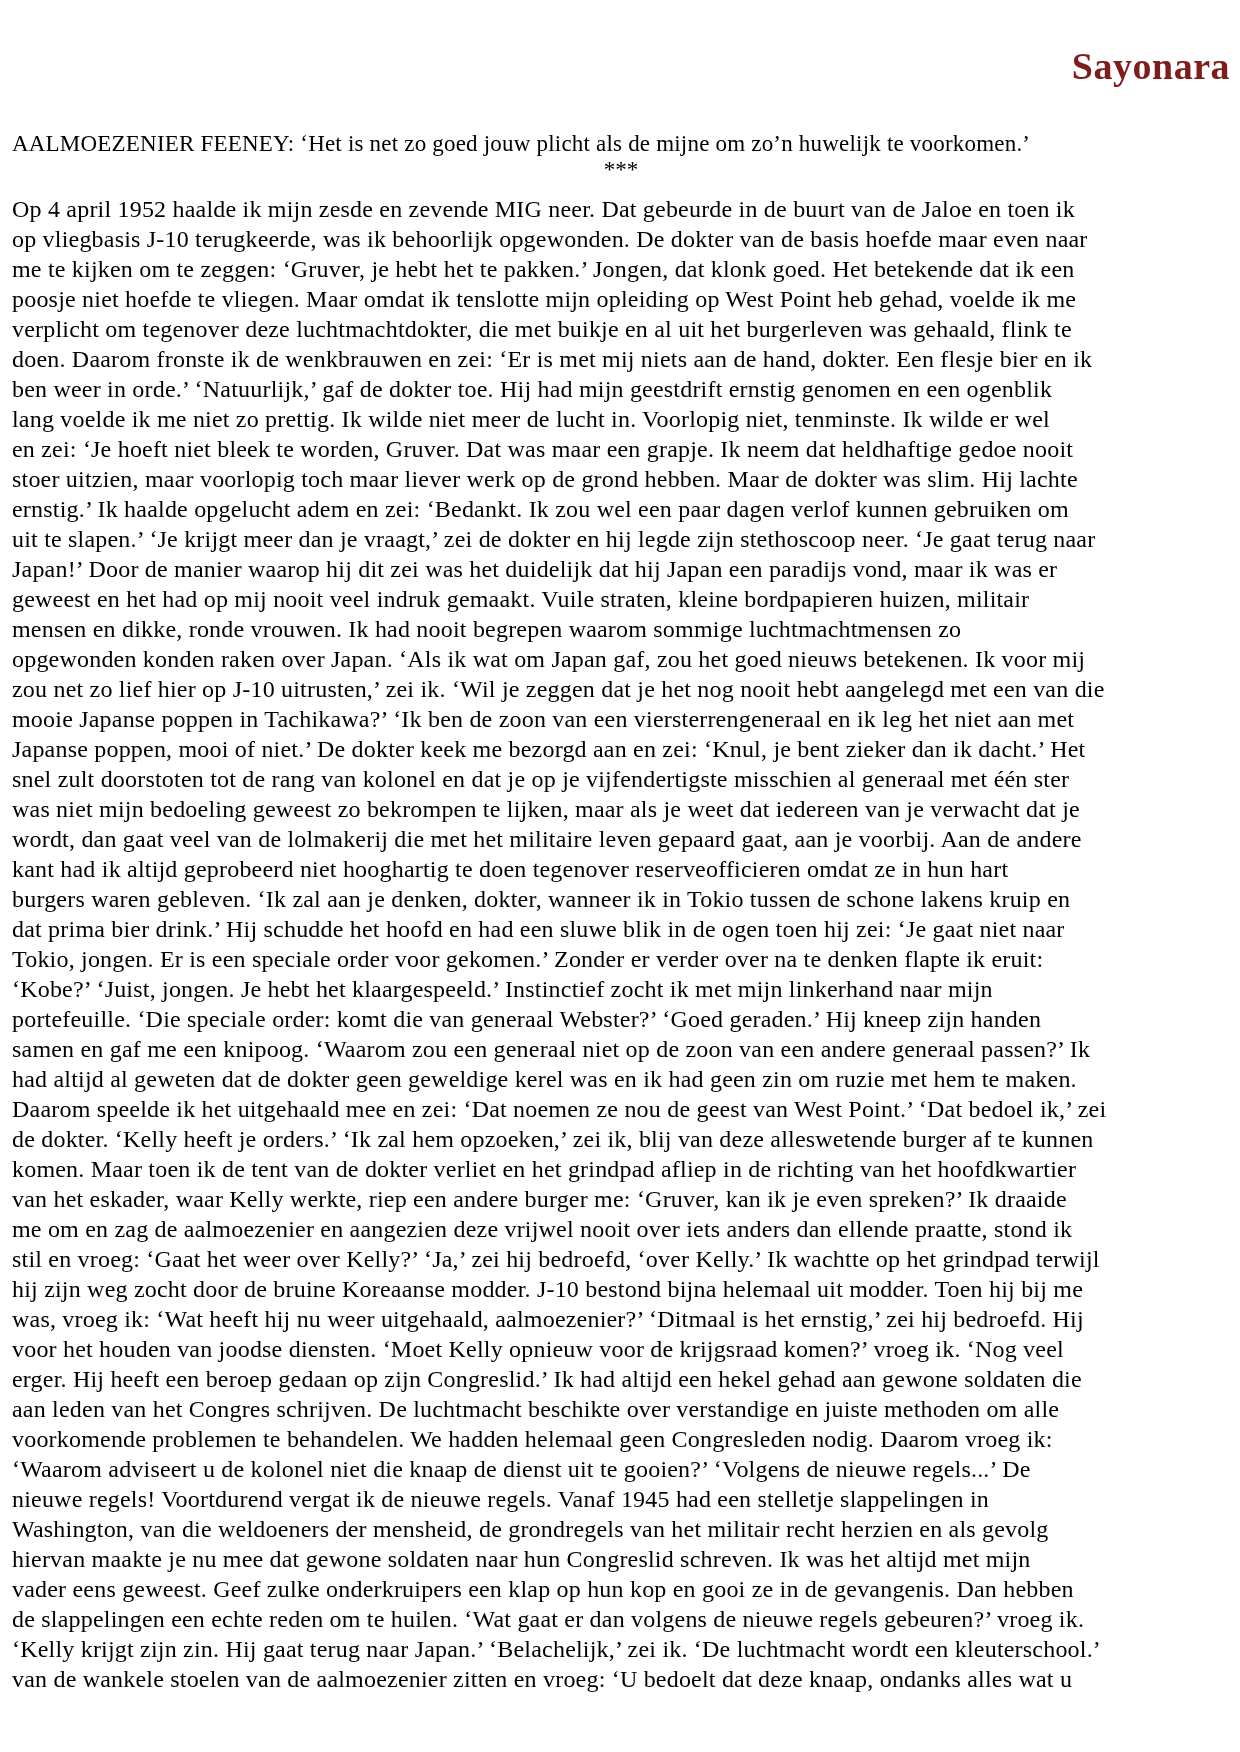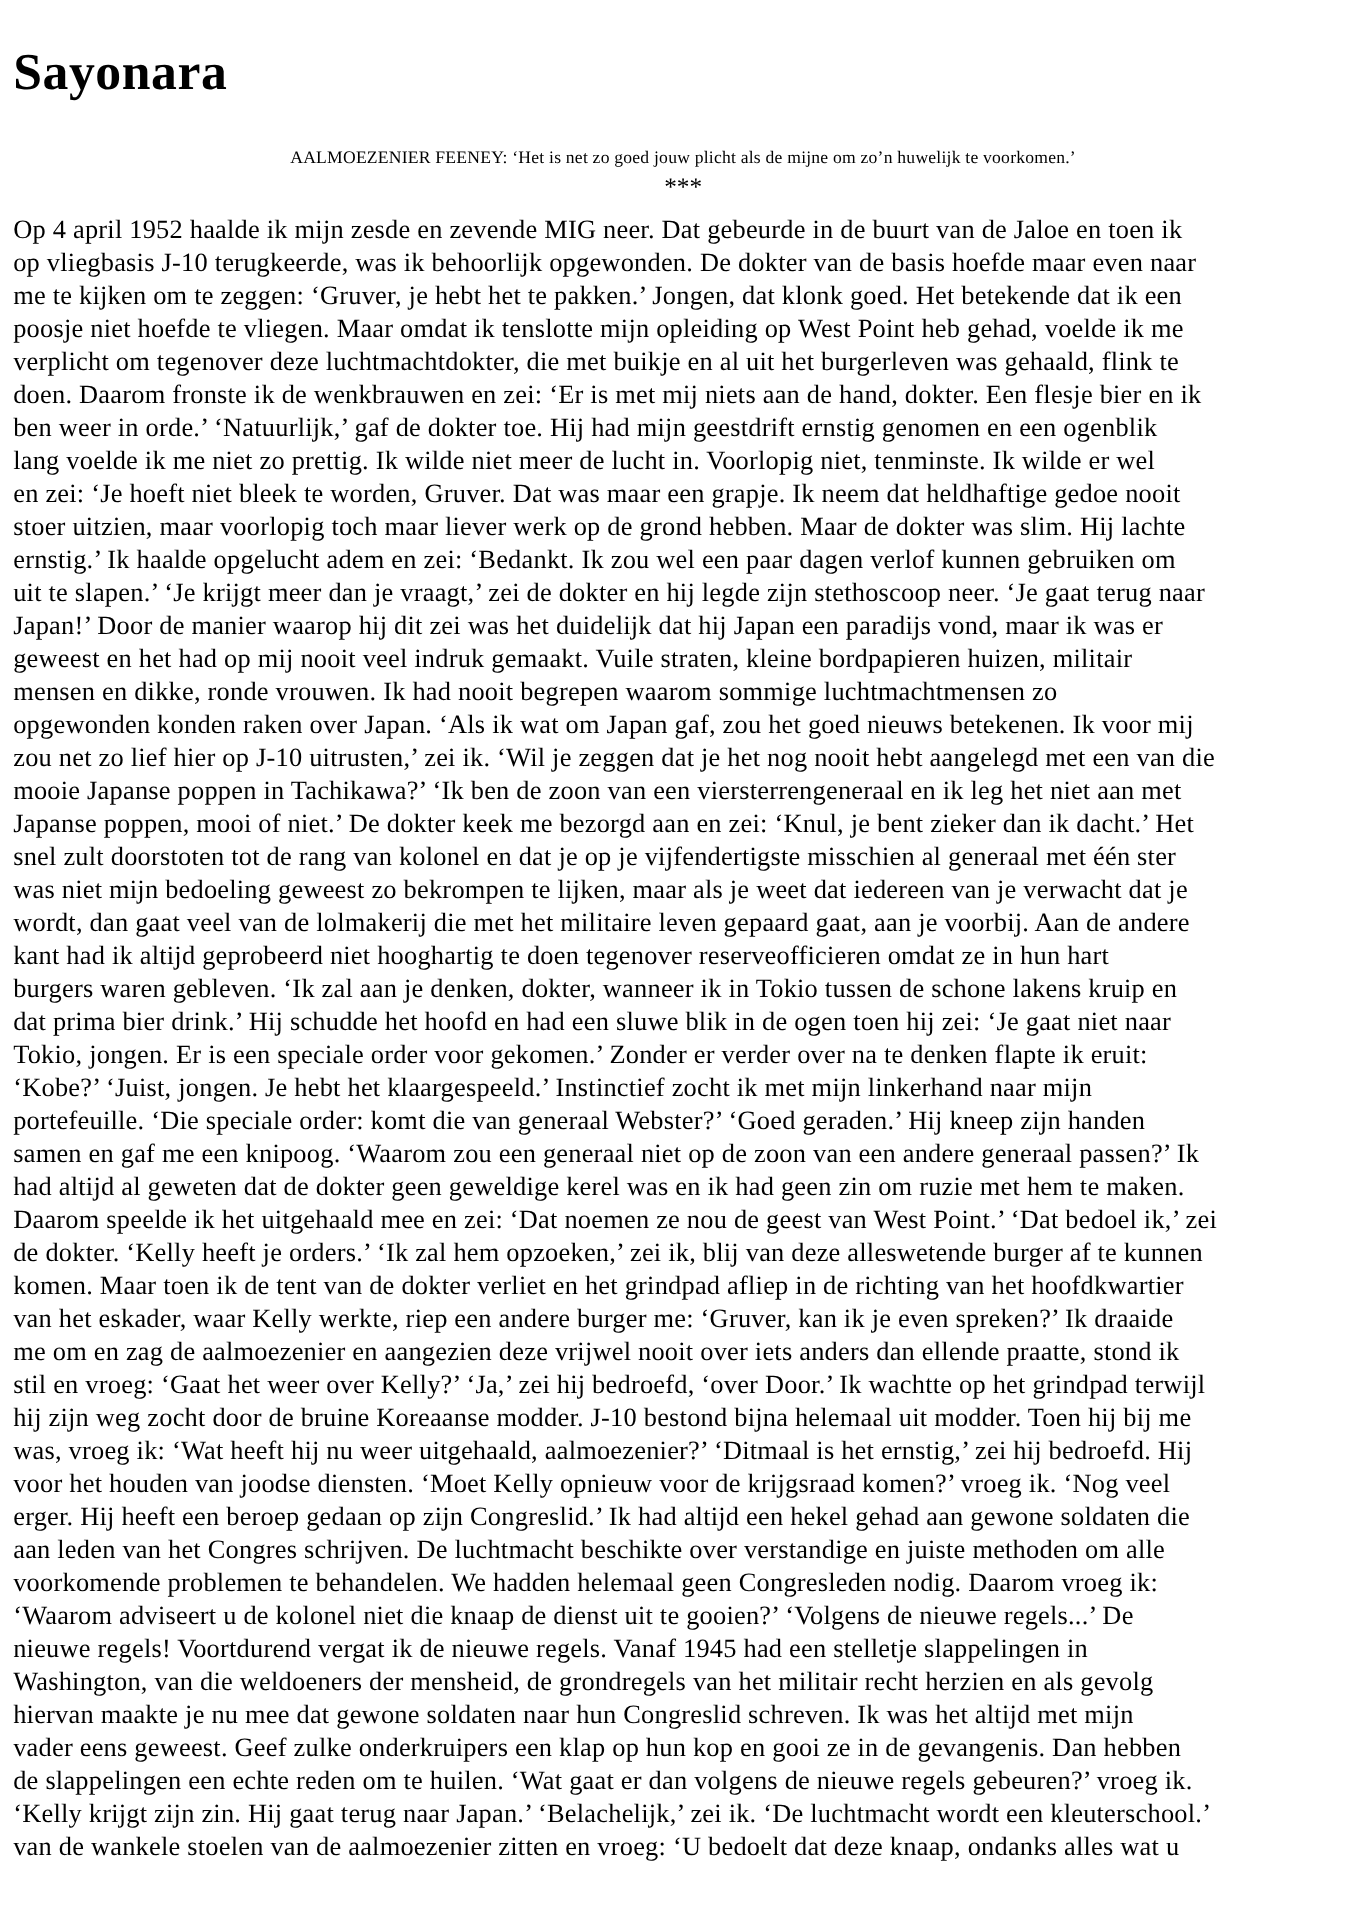--- a/index.html
+++ b/index.html
@@ -18,33 +18,33 @@
     box-sizing: border-box;
     width: 1240px;
     height: 1752px;
     padding: 45px 10px 0 12px;
     overflow: hidden;
   }
   .title {
     margin: 0;
     font-family: "Liberation Serif", "DejaVu Serif", serif;
     font-weight: bold;
-    font-size: 47px;
+    font-size: 38px;
     line-height: 43px;
     letter-spacing: 0.5px;
-    color: #000000;
+    color: #7f1d1d;
+    text-align: right;
   }
   .epigraph {
     margin: 42px 0 0 0;
-    font-size: 16px;
+    font-size: 23px;
     line-height: 28px;
     letter-spacing: 0.2px;
     white-space: nowrap;
     overflow: hidden;
-    text-align: center;
   }
   .separator {
     text-align: center;
     font-size: 23px;
     line-height: 24px;
   }
   .body-text {
     margin-top: 12px;
     overflow: hidden;
   }
@@ -95,21 +95,21 @@
       <div class="text-line">Tokio, jongen. Er is een speciale order voor gekomen.’ Zonder er verder over na te denken flapte ik eruit:</div>
       <div class="text-line">‘Kobe?’ ‘Juist, jongen. Je hebt het klaargespeeld.’ Instinctief zocht ik met mijn linkerhand naar mijn</div>
       <div class="text-line">portefeuille. ‘Die speciale order: komt die van generaal Webster?’ ‘Goed geraden.’ Hij kneep zijn handen</div>
       <div class="text-line">samen en gaf me een knipoog. ‘Waarom zou een generaal niet op de zoon van een andere generaal passen?’ Ik</div>
       <div class="text-line">had altijd al geweten dat de dokter geen geweldige kerel was en ik had geen zin om ruzie met hem te maken.</div>
       <div class="text-line">Daarom speelde ik het uitgehaald mee en zei: ‘Dat noemen ze nou de geest van West Point.’ ‘Dat bedoel ik,’ zei</div>
       <div class="text-line">de dokter. ‘Kelly heeft je orders.’ ‘Ik zal hem opzoeken,’ zei ik, blij van deze alleswetende burger af te kunnen</div>
       <div class="text-line">komen. Maar toen ik de tent van de dokter verliet en het grindpad afliep in de richting van het hoofdkwartier</div>
       <div class="text-line">van het eskader, waar Kelly werkte, riep een andere burger me: ‘Gruver, kan ik je even spreken?’ Ik draaide</div>
       <div class="text-line">me om en zag de aalmoezenier en aangezien deze vrijwel nooit over iets anders dan ellende praatte, stond ik</div>
-      <div class="text-line">stil en vroeg: ‘Gaat het weer over Kelly?’ ‘Ja,’ zei hij bedroefd, ‘over Door.’ Ik wachtte op het grindpad terwijl</div>
+      <div class="text-line">stil en vroeg: ‘Gaat het weer over Kelly?’ ‘Ja,’ zei hij bedroefd, ‘over Kelly.’ Ik wachtte op het grindpad terwijl</div>
       <div class="text-line">hij zijn weg zocht door de bruine Koreaanse modder. J-10 bestond bijna helemaal uit modder. Toen hij bij me</div>
       <div class="text-line">was, vroeg ik: ‘Wat heeft hij nu weer uitgehaald, aalmoezenier?’ ‘Ditmaal is het ernstig,’ zei hij bedroefd. Hij</div>
       <div class="text-line">voor het houden van joodse diensten. ‘Moet Kelly opnieuw voor de krijgsraad komen?’ vroeg ik. ‘Nog veel</div>
       <div class="text-line">erger. Hij heeft een beroep gedaan op zijn Congreslid.’ Ik had altijd een hekel gehad aan gewone soldaten die</div>
       <div class="text-line">aan leden van het Congres schrijven. De luchtmacht beschikte over verstandige en juiste methoden om alle</div>
       <div class="text-line">voorkomende problemen te behandelen. We hadden helemaal geen Congresleden nodig. Daarom vroeg ik:</div>
       <div class="text-line">‘Waarom adviseert u de kolonel niet die knaap de dienst uit te gooien?’ ‘Volgens de nieuwe regels...’ De</div>
       <div class="text-line">nieuwe regels! Voortdurend vergat ik de nieuwe regels. Vanaf 1945 had een stelletje slappelingen in</div>
       <div class="text-line">Washington, van die weldoeners der mensheid, de grondregels van het militair recht herzien en als gevolg</div>
       <div class="text-line">hiervan maakte je nu mee dat gewone soldaten naar hun Congreslid schreven. Ik was het altijd met mijn</div>

